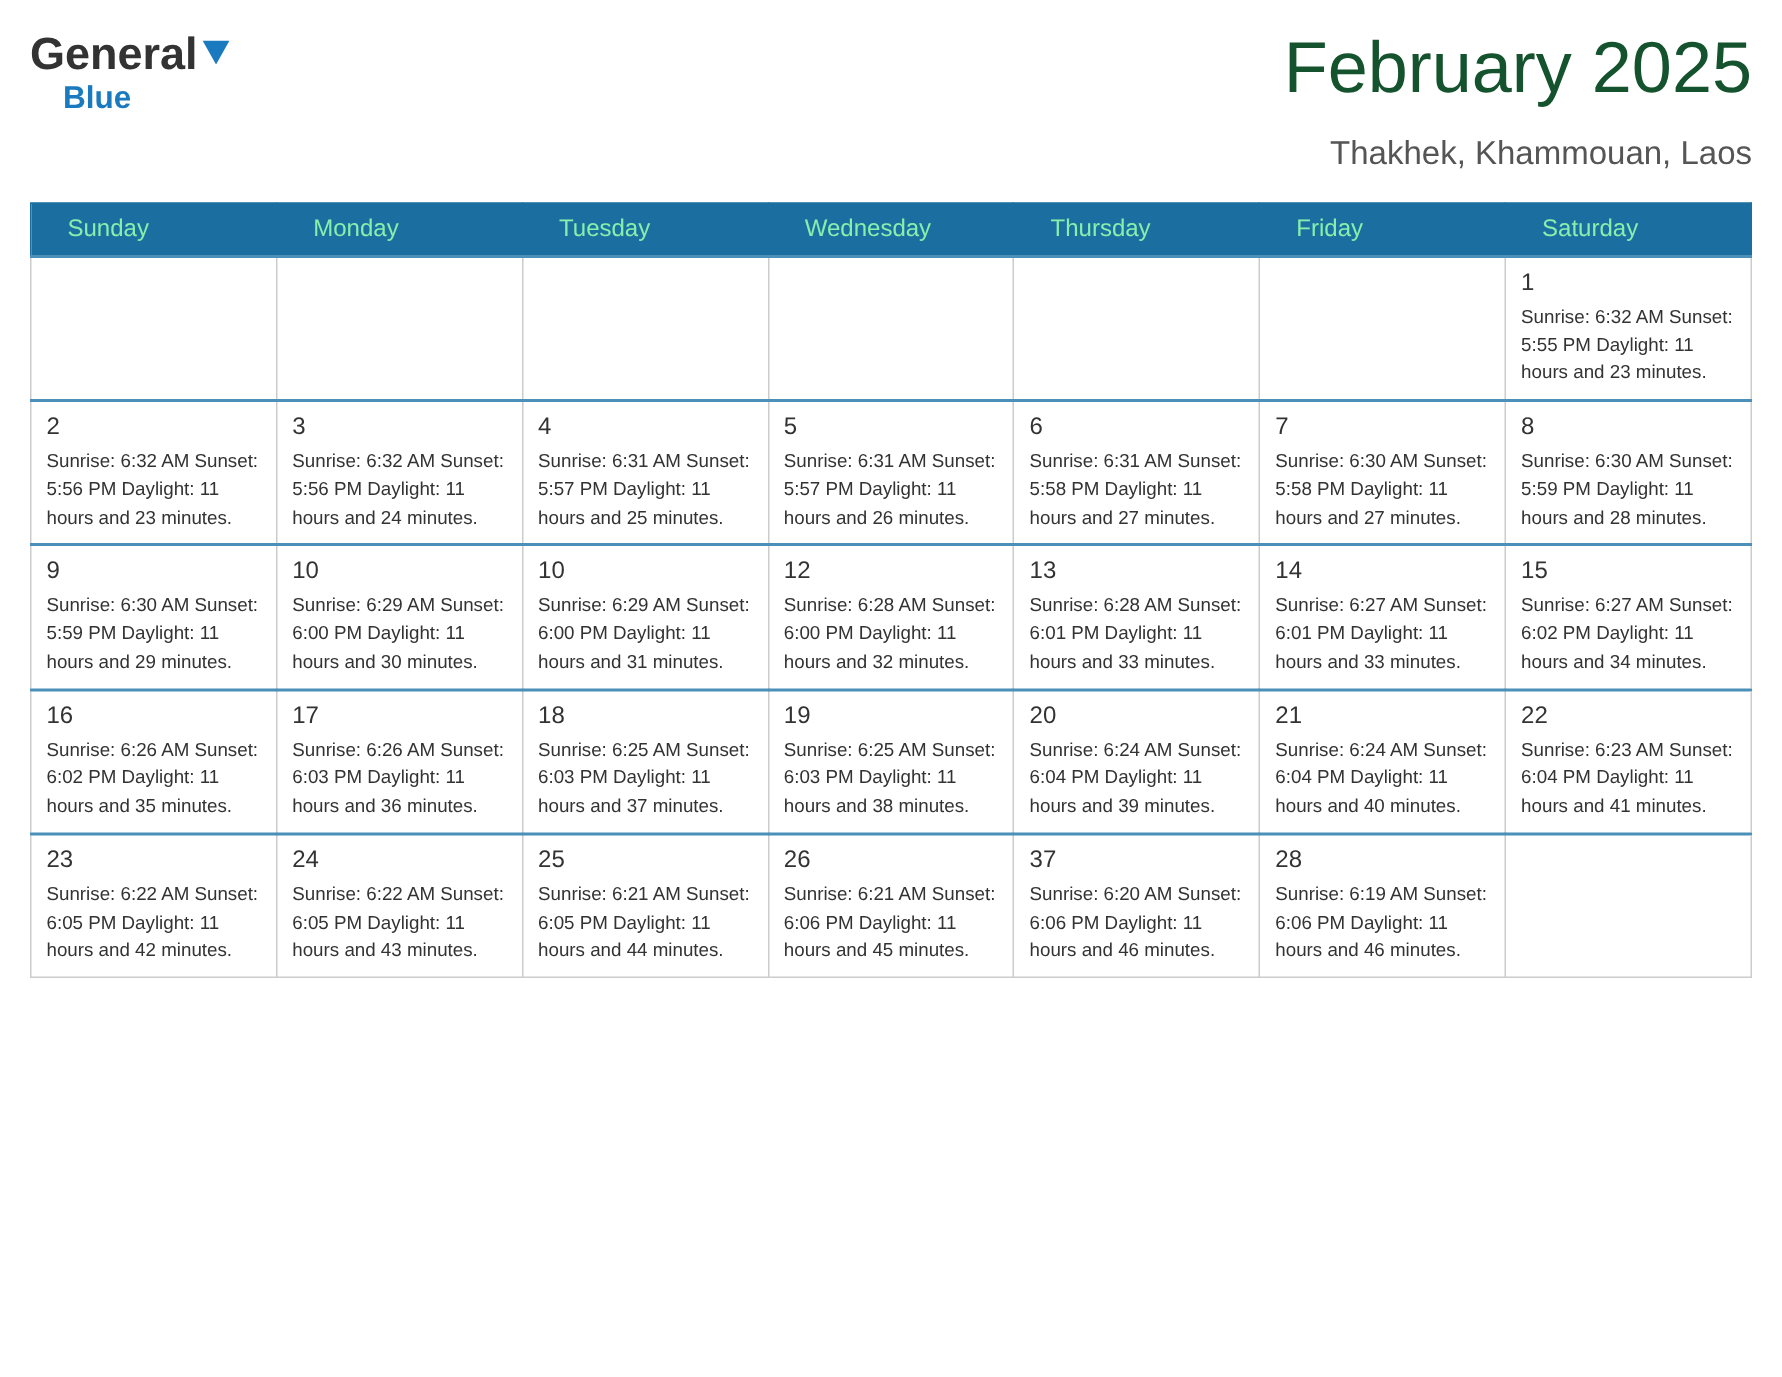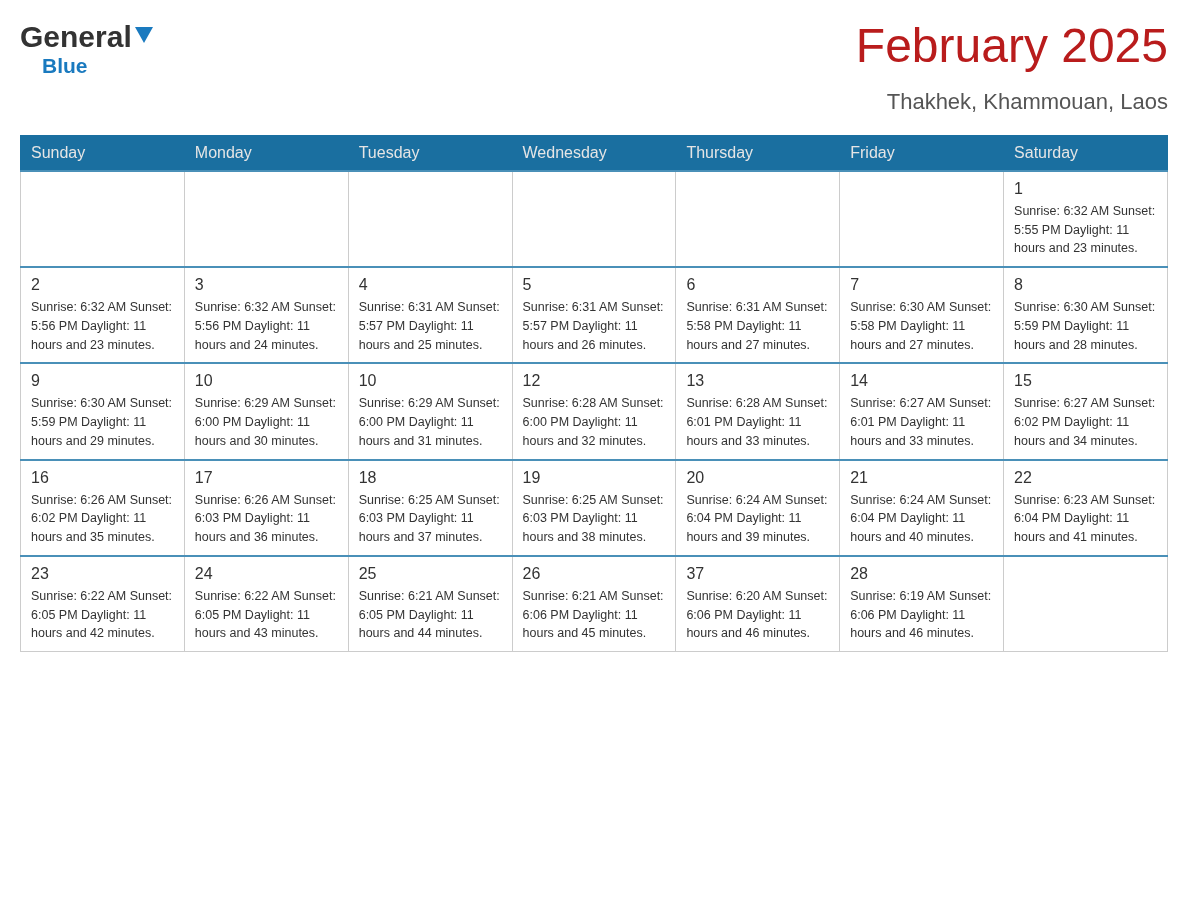--- a/index.html
+++ b/index.html
@@ -21,37 +21,37 @@
       display: flex;
       flex-direction: column;
       align-items: flex-start;
     }
     .title-section {
       text-align: right;
     }
     .month-title {
       font-size: 48px;
       font-weight: normal;
-      color: #b91c1c;
+      color: #14532d;
       line-height: 1.1;
     }
     .location {
       font-size: 22px;
       color: #555;
       margin-top: 16px;
     }
     .calendar {
       width: 100%;
       border-collapse: collapse;
       border: 1px solid #999;
     }
     .calendar th {
       background-color: #1a6fa0;
-      color: #e5e5e5;
-      padding: 8px 10px;
+      color: #86efac;
+      padding: 8px 24px;
       font-size: 16px;
       font-weight: normal;
       text-align: left;
       border: 1px solid #1a6fa0;
     }
     .calendar td {
       vertical-align: top;
       padding: 8px 10px;
       border: 1px solid #ccc;
       width: 14.28%;

